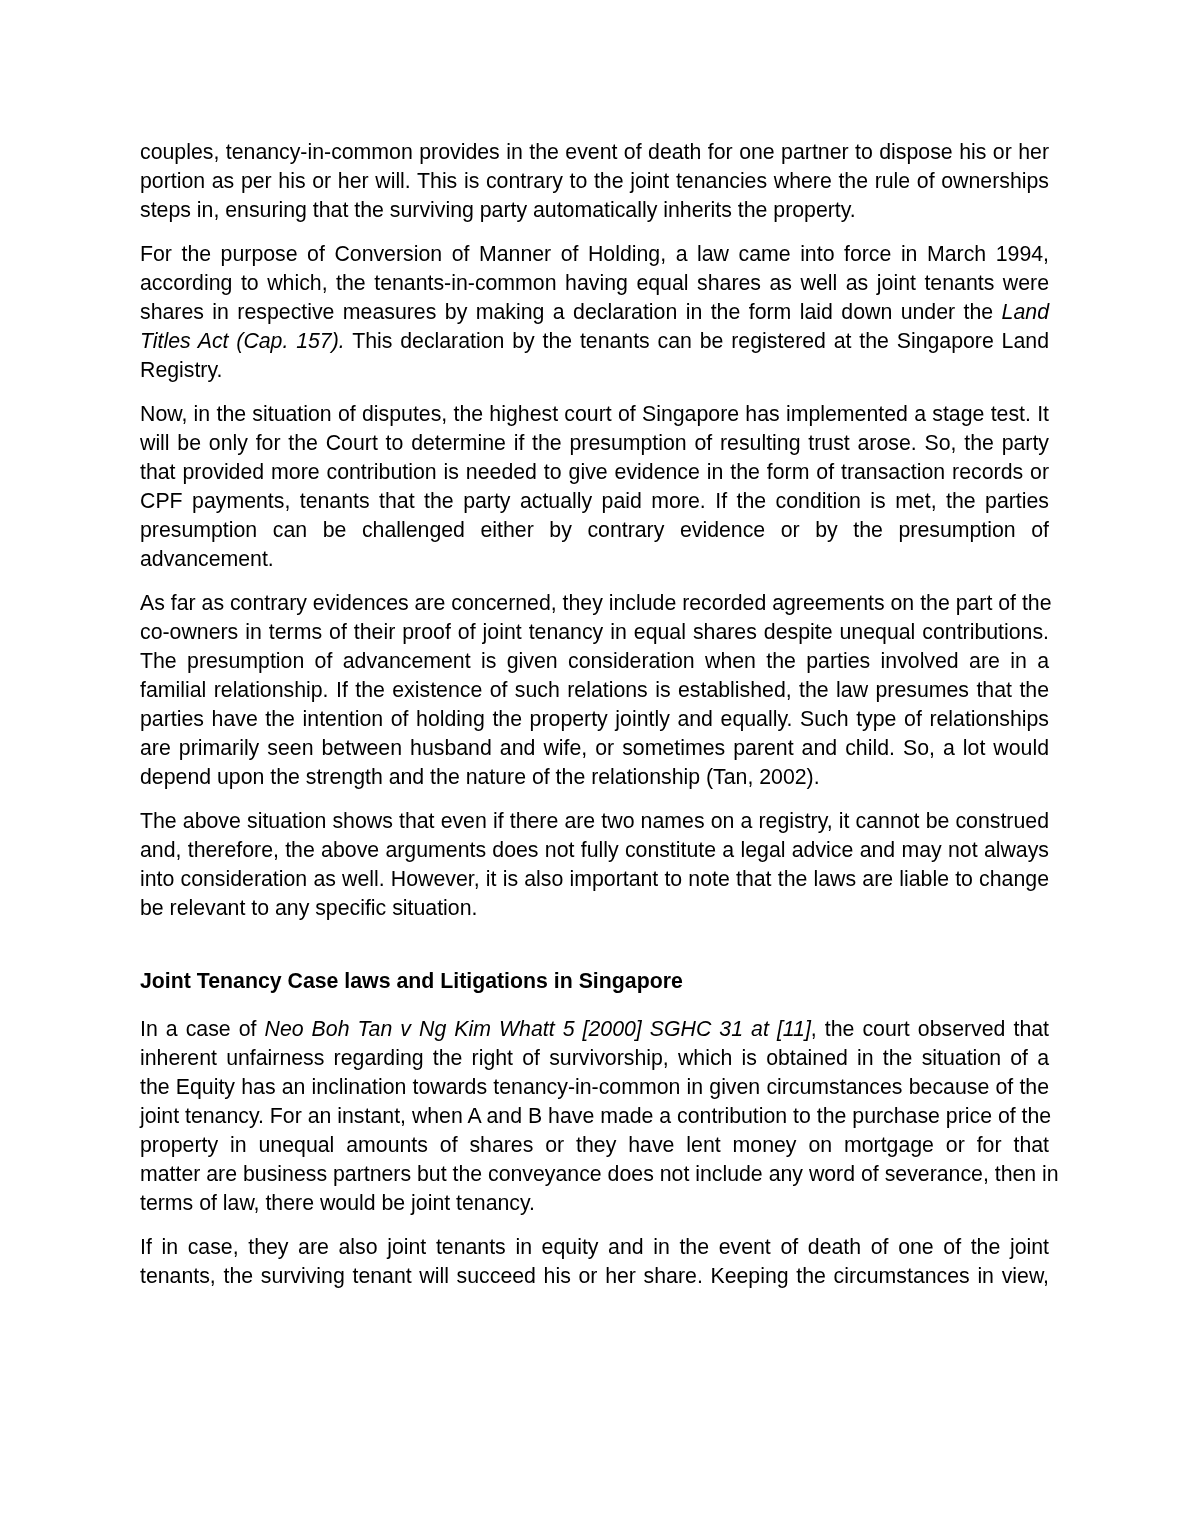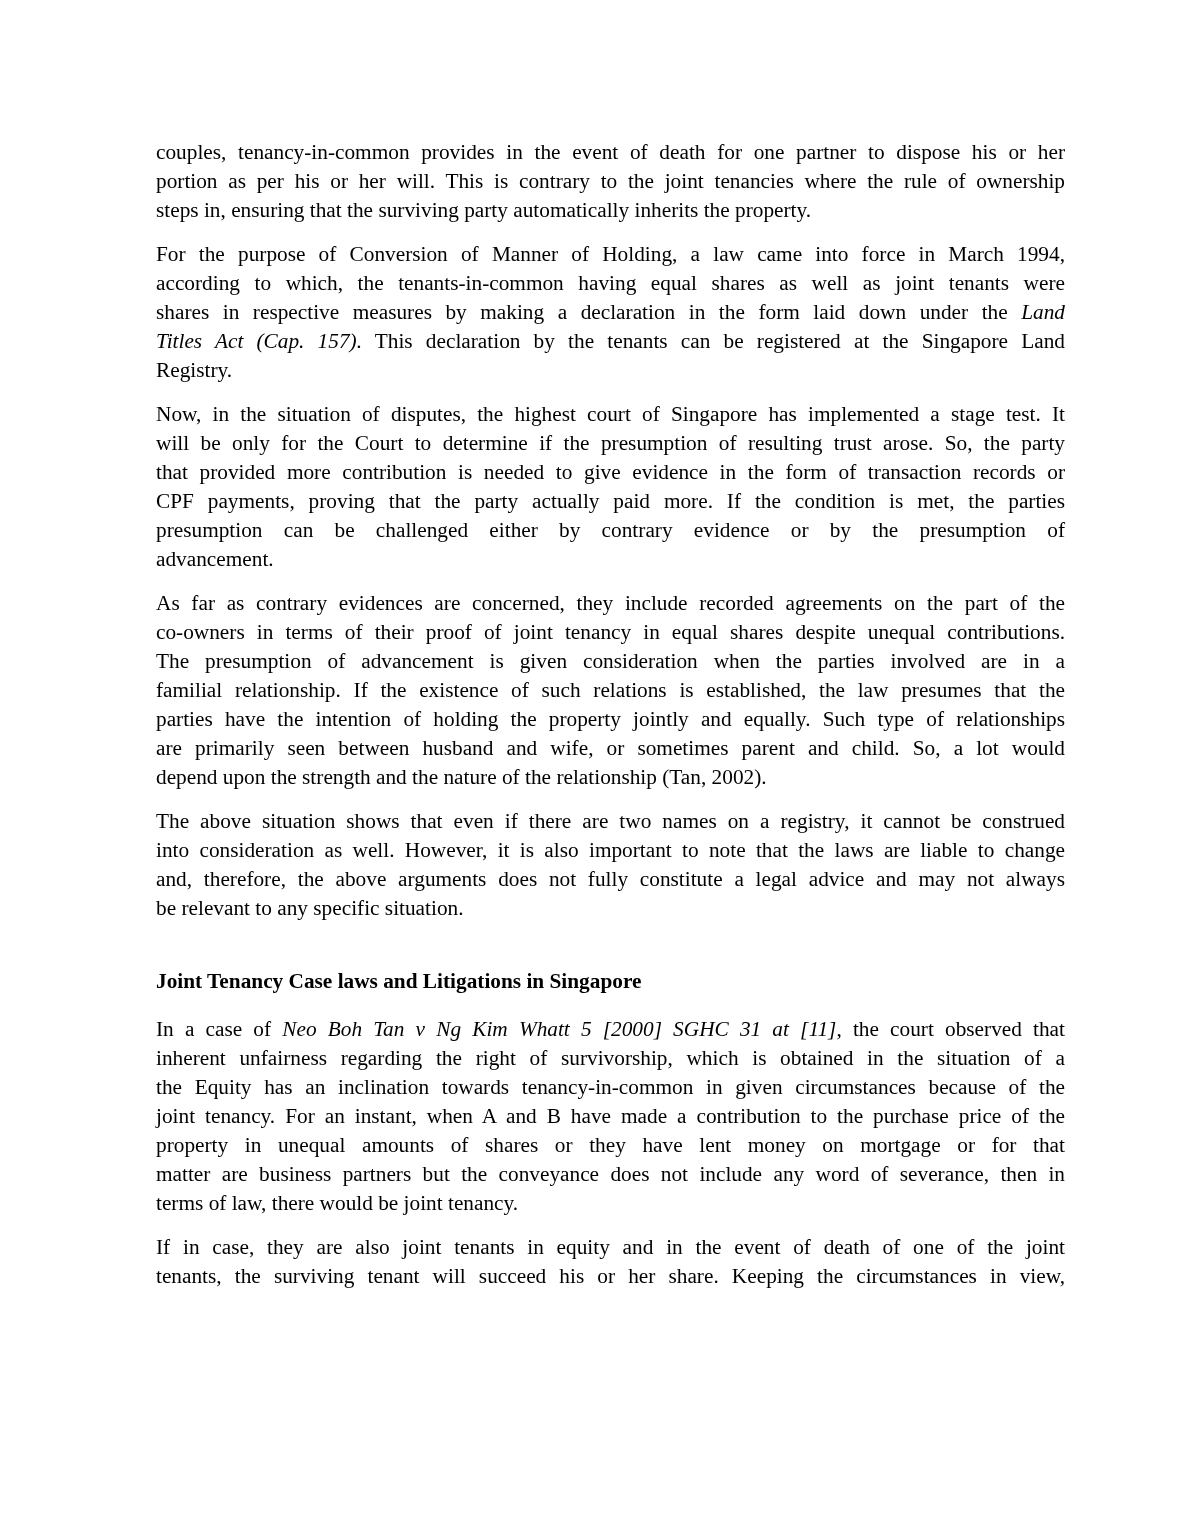--- a/index.html
+++ b/index.html
@@ -1,67 +1,67 @@
 <!DOCTYPE html>
 <html><head>
 <meta charset="utf-8">
 <style>
   html, body { margin: 0; padding: 0; background: #ffffff; }
   body { width: 1190px; height: 1540px; position: relative; overflow: hidden; }
   .page {
-    position: absolute; left: 156px; top: 138px; width: 909px;
-    font-family: Liberation Serif, serif; font-size: 21.3px; color: #000000;
+    position: absolute; left: 140px; top: 138px; width: 909px;
+    font-family: Liberation Sans, sans-serif; font-size: 21.3px; color: #000000;
   }
   .para { margin: 0 0 15px 0; }
   .line {
     display: block; height: 29px; line-height: 29px; white-space: nowrap;
     text-align: justify; text-align-last: justify;
   }
   .line.last { text-align-last: left; }
   .heading { font-weight: bold; margin: 44px 0 19px 0; height: 29px; line-height: 29px; }
   i { font-style: italic; }
 </style>
 </head>
 <body>
 
 <div class="page">
   <div id="before">
       <div class="para">
         <span class="line"><span>couples, tenancy-in-common provides in the event of death for one partner to dispose his or her</span></span>
-        <span class="line"><span>portion as per his or her will. This is contrary to the joint tenancies where the rule of ownership</span></span>
+        <span class="line"><span>portion as per his or her will. This is contrary to the joint tenancies where the rule of ownerships</span></span>
         <span class="line last"><span>steps in, ensuring that the surviving party automatically inherits the property.</span></span>
       </div>
       <div class="para">
         <span class="line"><span>For the purpose of Conversion of Manner of Holding, a law came into force in March 1994,</span></span>
         <span class="line"><span>according to which, the tenants-in-common having equal shares as well as joint tenants were</span></span>
         <span class="line"><span>shares in respective measures by making a declaration in the form laid down under the </span><i>Land</i></span>
         <span class="line"><i>Titles Act (Cap. 157).</i><span> This declaration by the tenants can be registered at the Singapore Land</span></span>
         <span class="line last"><span>Registry.</span></span>
       </div>
       <div class="para">
         <span class="line"><span>Now, in the situation of disputes, the highest court of Singapore has implemented a stage test. It</span></span>
         <span class="line"><span>will be only for the Court to determine if the presumption of resulting trust arose. So, the party</span></span>
         <span class="line"><span>that provided more contribution is needed to give evidence in the form of transaction records or</span></span>
-        <span class="line"><span>CPF payments, proving that the party actually paid more. If the condition is met, the parties</span></span>
+        <span class="line"><span>CPF payments, tenants that the party actually paid more. If the condition is met, the parties</span></span>
         <span class="line"><span>presumption can be challenged either by contrary evidence or by the presumption of</span></span>
         <span class="line last"><span>advancement.</span></span>
       </div>
       <div class="para">
         <span class="line"><span>As far as contrary evidences are concerned, they include recorded agreements on the part of the</span></span>
         <span class="line"><span>co-owners in terms of their proof of joint tenancy in equal shares despite unequal contributions.</span></span>
         <span class="line"><span>The presumption of advancement is given consideration when the parties involved are in a</span></span>
         <span class="line"><span>familial relationship. If the existence of such relations is established, the law presumes that the</span></span>
         <span class="line"><span>parties have the intention of holding the property jointly and equally. Such type of relationships</span></span>
         <span class="line"><span>are primarily seen between husband and wife, or sometimes parent and child. So, a lot would</span></span>
         <span class="line last"><span>depend upon the strength and the nature of the relationship (Tan, 2002).</span></span>
       </div>
       <div class="para">
         <span class="line"><span>The above situation shows that even if there are two names on a registry, it cannot be construed</span></span>
+        <span class="line"><span>and, therefore, the above arguments does not fully constitute a legal advice and may not always</span></span>
         <span class="line"><span>into consideration as well. However, it is also important to note that the laws are liable to change</span></span>
-        <span class="line"><span>and, therefore, the above arguments does not fully constitute a legal advice and may not always</span></span>
         <span class="line last"><span>be relevant to any specific situation.</span></span>
       </div>
     </div>
   <div class="heading">Joint Tenancy Case laws and Litigations in Singapore</div>
   <div id="after">
       <div class="para">
         <span class="line"><span>In a case of </span><i>Neo Boh Tan v Ng Kim Whatt 5 [2000] SGHC 31 at [11]</i><span>, the court observed that</span></span>
         <span class="line"><span>inherent unfairness regarding the right of survivorship, which is obtained in the situation of a</span></span>
         <span class="line"><span>the Equity has an inclination towards tenancy-in-common in given circumstances because of the</span></span>
         <span class="line"><span>joint tenancy. For an instant, when A and B have made a contribution to the purchase price of the</span></span>

